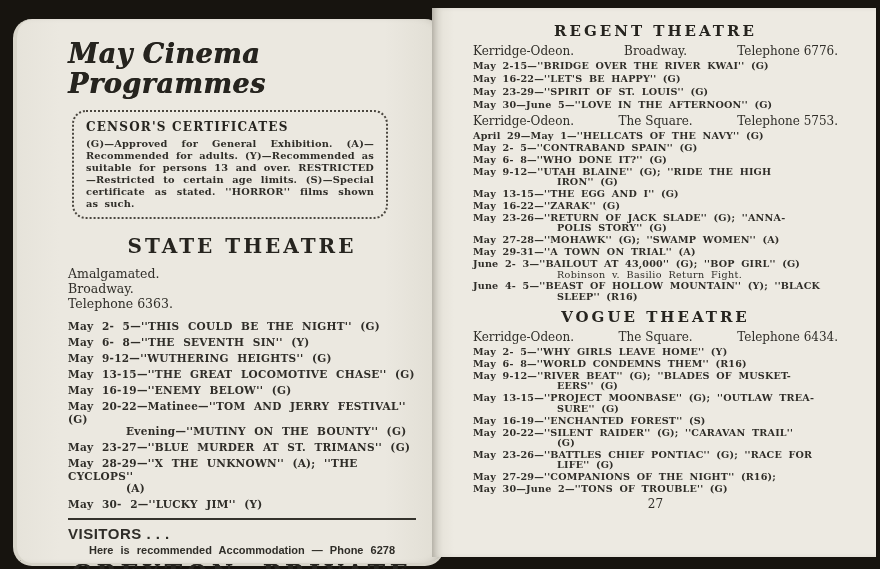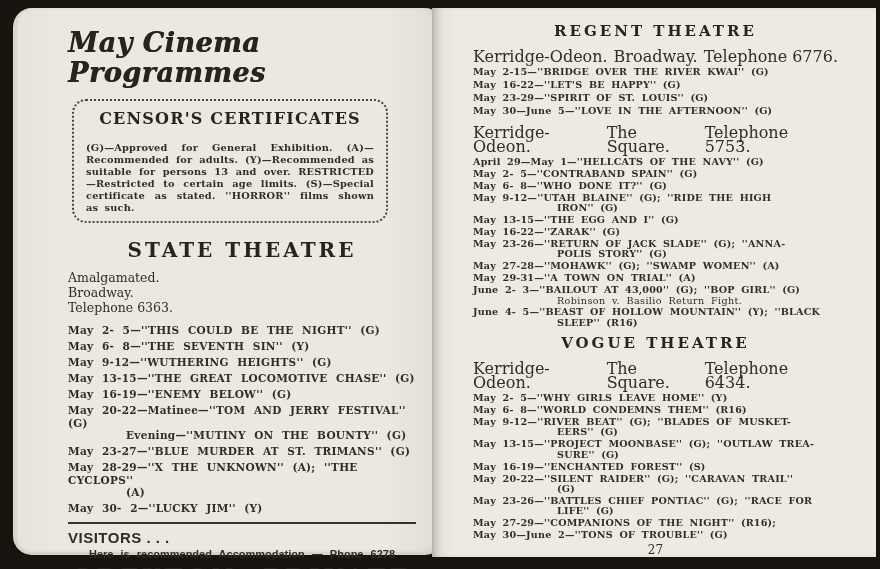--- a/index.html
+++ b/index.html
@@ -1,44 +1,44 @@
 <!DOCTYPE html>
 <html><head>
 <meta charset="utf-8">
 <style>
   html,body{margin:0;padding:0;width:880px;height:569px;overflow:hidden;
     font-family:"DejaVu Serif","Liberation Serif",serif;}
   .scan{position:relative;width:880px;height:569px;background:#17140f;overflow:hidden;}
   .page{position:absolute;color:#2f2d28;box-sizing:border-box;}
-  .page-left{left:13px;top:8px;width:431px;height:547px;
+  .page-left{left:13px;top:19px;width:431px;height:547px;
     background:linear-gradient(90deg,#e6e3da 0%,#ebe8e0 10%,#ebe8e0 86%,#e0ddd3 100%);
     border-left:4px solid #d9d6cb;border-bottom:3px solid #d6d3c8;
     box-shadow:inset -6px 0 10px -6px rgba(40,35,25,.35);border-radius:19px;}
   .page-right{left:432px;top:8px;width:444px;height:549px;
     background:linear-gradient(90deg,#e2dfd5 0%,#edeae2 5%,#edeae2 100%);
     box-shadow:inset 7px 0 10px -6px rgba(40,35,25,.4);}
   .pl-in{padding:20px 28px 0 51px;}
   .pr-in{padding:15px 38px 0 41px;}
 
   .ltitle{font-style:italic;font-weight:700;font-size:27px;line-height:30px;
     letter-spacing:.5px;color:#26241f;text-shadow:.6px 0 0 #26241f;}
   .censor{width:316px;margin:11px 0 0 4px;border:2px dotted #4a463f;border-radius:14px;
     padding:8px 12px 7px;box-sizing:border-box;}
-  .c-head{text-align:center;font-weight:700;font-size:16px;letter-spacing:1.2px;
-    margin-bottom:14px;color:#26241f;}
+  .c-head{text-align:left;font-weight:700;font-size:12px;letter-spacing:1.2px;
+    margin-bottom:4px;color:#26241f;}
   .c-body{font-weight:700;font-size:9.8px;line-height:12px;text-align:justify;
     word-spacing:2.6px;letter-spacing:.2px;}
 
   .sh{ text-align:center;font-weight:700;color:#26241f;letter-spacing:3px;}
   .sh-l{font-size:20px;line-height:18px;margin-top:18px;}
   .sh-r{font-size:15px;line-height:17px;margin-top:7px;}
   .sh-r.first{margin-top:0;}
   .info{display:flex;justify-content:space-between;align-items:baseline;}
   .info-l{font-size:12.5px;line-height:15px;margin-top:11px;flex-direction:column;}
-  .info-r{font-size:16px;line-height:14px;margin:10px 0 3px;}
+  .info-r{font-size:12px;line-height:14px;margin:4px 0 3px;}
 
   .listings{font-weight:700;}
   .listings-l{margin-top:9px;font-size:10.5px;line-height:12.5px;
     word-spacing:4.5px;letter-spacing:.3px;}
   .listings-l .ent{margin-bottom:3.5px;}
   .listings-l .l2{padding-left:58px;}
   .listings-r{font-size:9.6px;line-height:10.4px;word-spacing:3px;letter-spacing:.2px;}
   .listings-r .ent{margin-bottom:1.5px;}
   .listings-r.regent .ent{margin-bottom:2.5px;}
   .listings-r .l2{padding-left:84px;}

